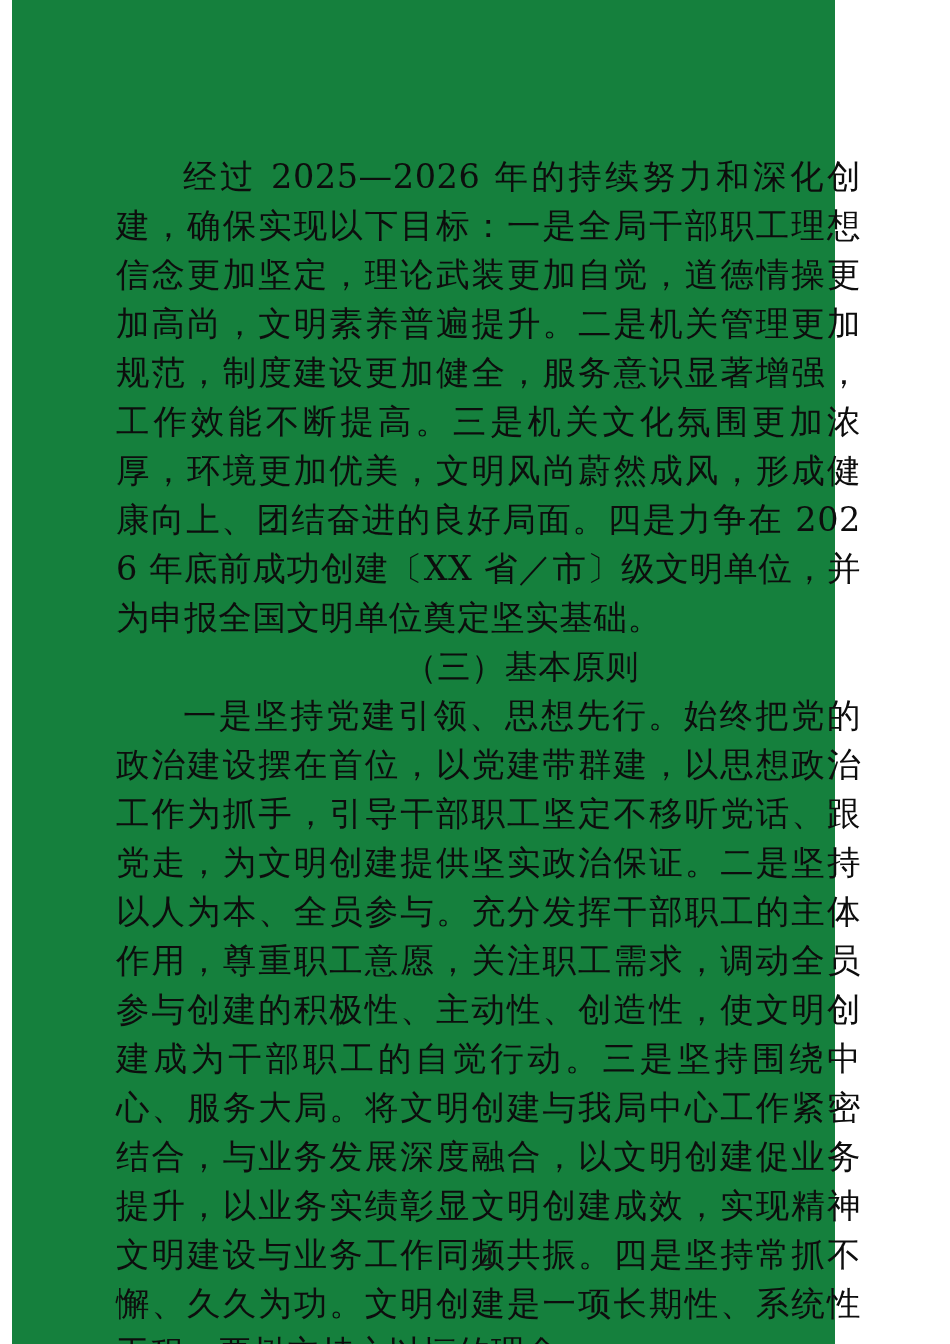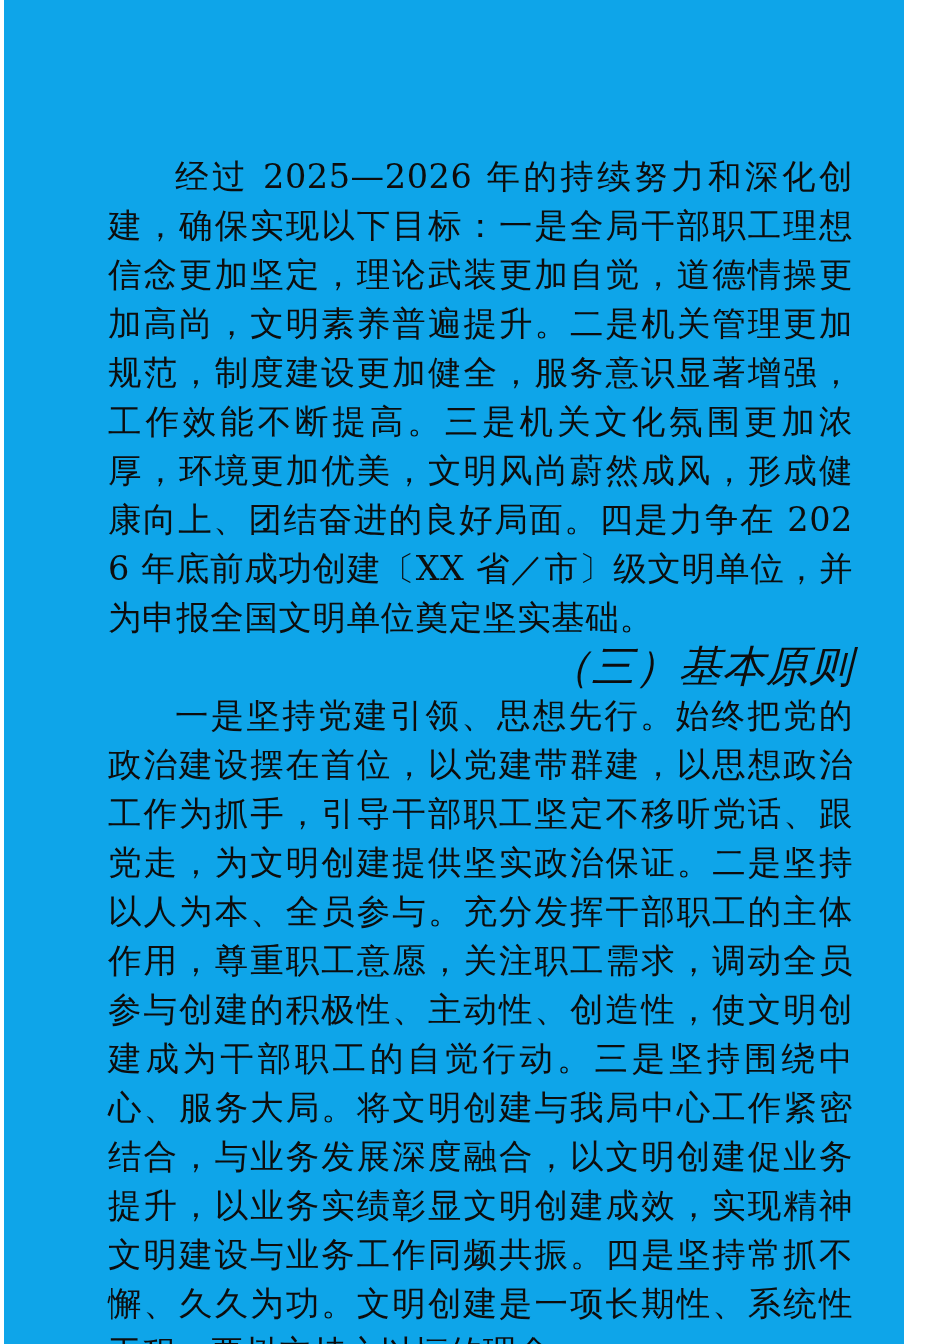--- a/index.html
+++ b/index.html
@@ -12,25 +12,25 @@
     height: 1344px;
     position: relative;
     overflow: hidden;
     font-family: "DejaVu Serif", "Liberation Serif", serif;
     color: #000000;
     -webkit-font-smoothing: antialiased;
   }
 
   .page {
     position: absolute;
-    left: 4px;
+    left: 12px;
     top: 0;
-    width: 900px;
+    width: 823px;
     height: 1344px;
-    background: #0ea5e9;
+    background: #15803d;
   }
 
   .text-block {
     position: absolute;
     left: 104px;
     top: 152px;
     width: 745px;
   }
 
   
@@ -43,28 +43,27 @@
     text-indent: 2em;
     letter-spacing: 0.6px;
     word-break: break-all;
     font-weight: 400;
     color: #0d0d0d;
   }
 
   
   .subheading {
     margin: 0;
-    font-size: 43px;
+    font-size: 33px;
     line-height: 49px;
-    text-align: right;
+    text-align: center;
     text-indent: 2em;
     letter-spacing: 0.6px;
     font-weight: 400;
     color: #0d0d0d;
-    font-style: italic;
   }
 
   .page-number {
     position: absolute;
     left: 0;
     top: 1243px;
     width: 950px;
     text-align: center;
     font-size: 25px;
     line-height: 30px;

